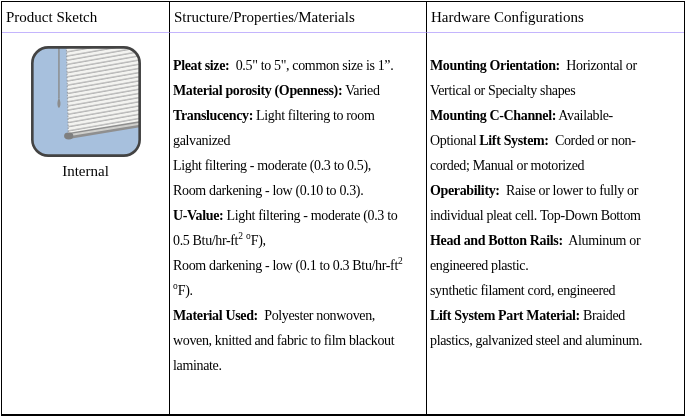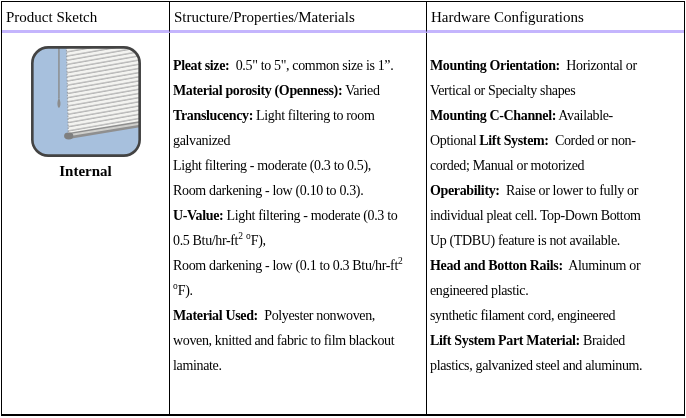--- a/index.html
+++ b/index.html
@@ -8,32 +8,31 @@
     font-family:"Liberation Serif","DejaVu Serif",serif;color:#000;
   }
   .spec-table{
     position:absolute;top:1px;left:1px;width:682px;height:412px;
     background:#fff;border:1px solid #000;border-bottom-width:2px;
     display:grid;grid-template-columns:168px 257px 1fr;grid-template-rows:31px 1fr;
   }
   .cell{overflow:hidden;border-right:1px solid #000;}
   .cell.last{border-right:none;}
   .hdr{
-    border-bottom:3px solid #c4b5fd;
+    border-bottom:1px solid #c4b5fd;
     font-size:15px;line-height:19px;padding:6px 2px 16px 4px;
     white-space:nowrap;
   }
   .text-cell{padding:20px 2px 0 3px;font-size:14px;letter-spacing:-0.35px;}
   .tline{height:25px;line-height:25px;white-space:nowrap;}
   .tline .b{font-weight:bold;}
   .tline sup{font-size:9.5px;vertical-align:super;line-height:0;letter-spacing:0;}
   .sketch-cell{
     display:flex;flex-direction:column;align-items:center;
     padding-top:12px;
-    font-weight:bold;
   }
   .caption{font-size:15px;margin-top:5px;}
 </style>
 </head>
 <body>
 
 <div class="spec-table">
 
   <div class="cell hdr">Product Sketch</div>
   <div class="cell hdr">Structure/Properties/Materials</div>
@@ -81,21 +80,20 @@
       <div class="tline"><span>laminate.</span></div>
     </div>
   <div class="cell text-cell last" id="hardware-cell">
       <div class="tline"><span class="b">Mounting Orientation:</span><span>&nbsp; Horizontal or</span></div>
       <div class="tline"><span>Vertical or Specialty shapes</span></div>
       <div class="tline"><span class="b">Mounting C-Channel:</span><span> Available-</span></div>
       <div class="tline"><span>Optional </span><span class="b">Lift System:</span><span>&nbsp; Corded or non-</span></div>
       <div class="tline"><span>corded; Manual or motorized</span></div>
       <div class="tline"><span class="b">Operability:</span><span>&nbsp; Raise or lower to fully or</span></div>
       <div class="tline"><span>individual pleat cell. Top-Down Bottom</span></div>
-      <div class="tline"><span>Up (TDBU) feature is not available.</span></div>
       <div class="tline"><span class="b">Head and Botton Rails:</span><span>&nbsp; Aluminum or</span></div>
       <div class="tline"><span>engineered plastic.</span></div>
       <div class="tline"><span>synthetic filament cord, engineered</span></div>
       <div class="tline"><span class="b">Lift System Part Material:</span><span> Braided</span></div>
       <div class="tline"><span>plastics, galvanized steel and aluminum.</span></div>
     </div>
 
 </div>
 
 </body></html>

